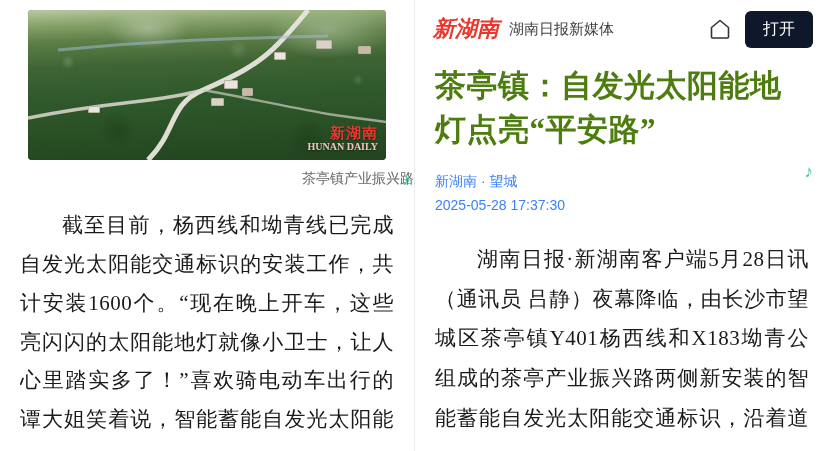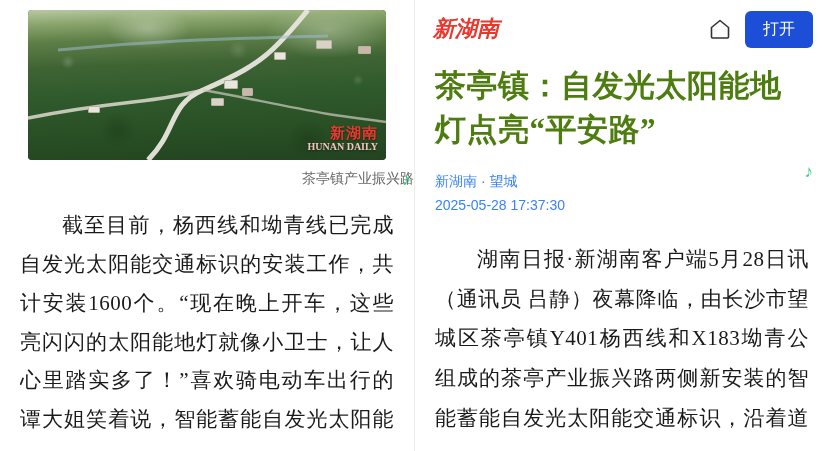--- a/index.html
+++ b/index.html
@@ -142,21 +142,21 @@
     white-space: nowrap;
     font-family: "Liberation Sans", sans-serif;
   }
   .topbar-spacer { flex: 1; }
   .home-icon {
     width: 30px; height: 30px;
     display: flex; align-items: center; justify-content: center;
     color: #333;
   }
   .open-btn {
-    background: #1d4ed8;
+    background: #0f172a;
     color: #fff;
     font-size: 16px;
     border: none;
     border-radius: 6px;
     padding: 8px 18px;
     cursor: pointer;
     font-family: Liberation Sans, sans-serif;
   }
 
   .headline {
@@ -244,20 +244,21 @@
       <p>截至目前，杨西线和坳青线已完成自发光太阳能交通标识的安装工作，共计安装1600个。“现在晚上开车，这些亮闪闪的太阳能地灯就像小卫士，让人心里踏实多了！”喜欢骑电动车出行的谭大姐笑着说，智能蓄能自发光太阳能交通标识的安装极大地提升了这两条线路的行车安全。</p>
     </div>
 
     <div class="note-left">♪</div>
   </div>
 
   <div class="right-col">
 
     <div class="topbar">
       <div class="brand-logo">新湖南</div>
+      <div class="brand-sub">湖南日报新媒体</div>
       <div class="topbar-spacer"></div>
       <div class="home-icon">
         <svg width="24" height="24" viewBox="0 0 24 24" fill="none" stroke="#333" stroke-width="1.6" stroke-linejoin="round">
           <path d="M3.5 10.5 12 3.5l8.5 7V20a1 1 0 0 1-1 1h-15a1 1 0 0 1-1-1z"></path>
         </svg>
       </div>
       <button class="open-btn">打开</button>
     </div>
 
     <div class="headline">茶亭镇：自发光太阳能地灯点亮“平安路”</div>

